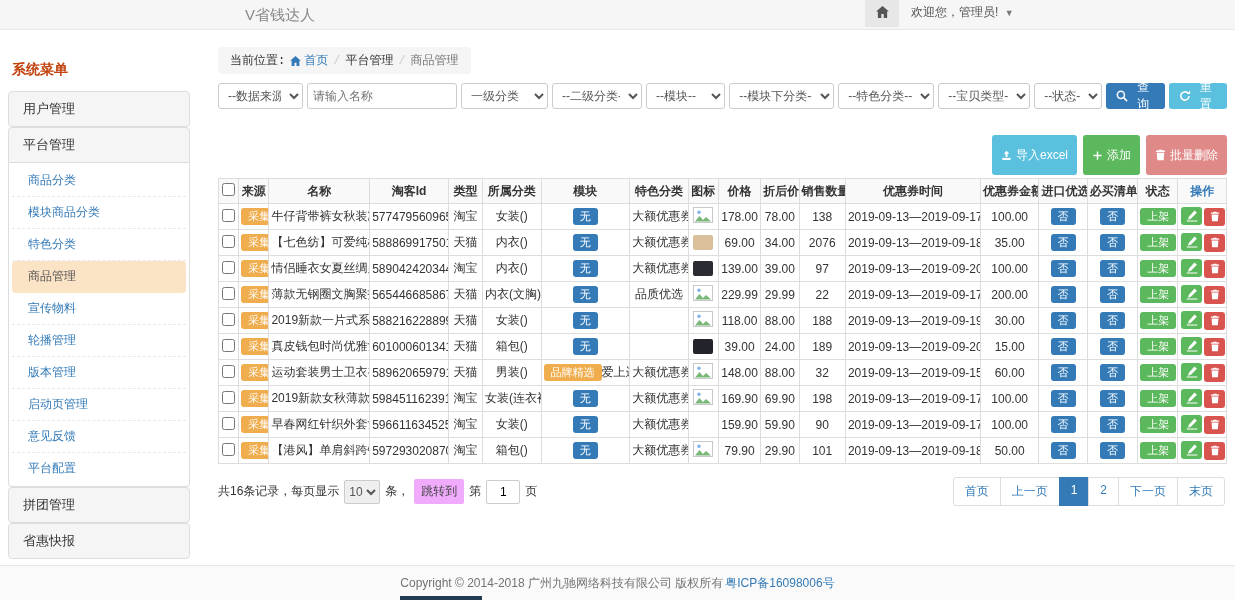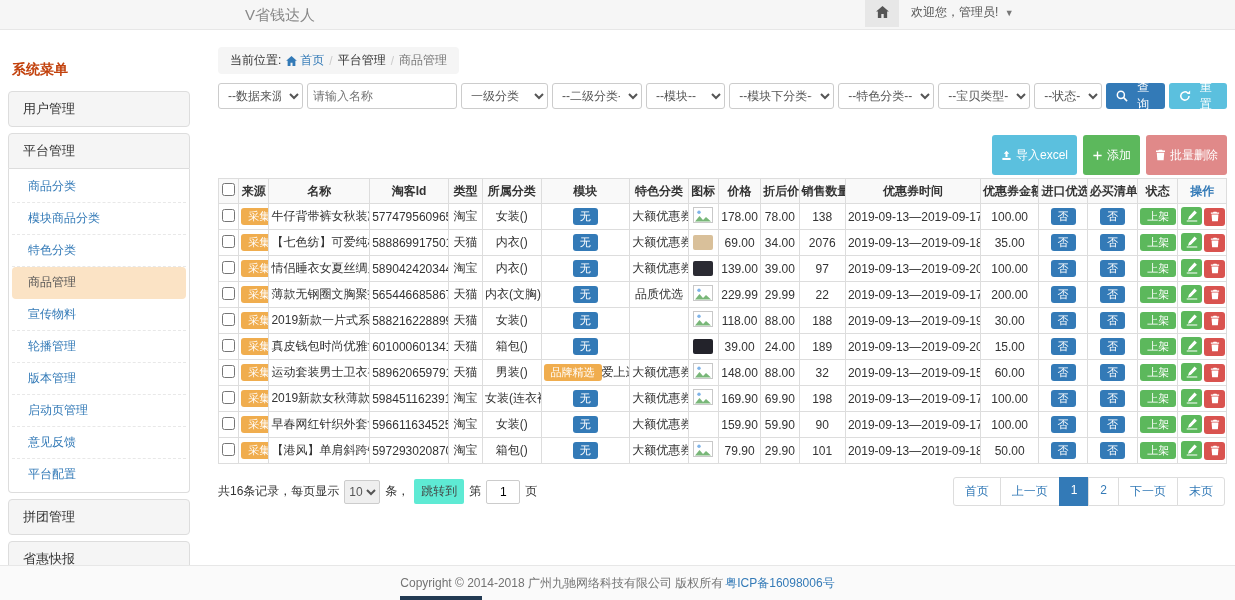--- a/index.html
+++ b/index.html
@@ -13,34 +13,34 @@
   .brand { position:absolute; left:245px; top:6px; font-size:15px; color:#888; }
   .topbar-right { position:absolute; left:865px; top:0; height:24px; display:flex; align-items:center;text-align:center; }
   .home-btn { width:34px; height:30px; background:#e7e7e7; display:flex; align-items:center;
               justify-content:center; color:#555; cursor:pointer; }
   .welcome { font-size:12px; color:#555; margin-left:12px; cursor:pointer; }
   .caret { font-size:9px; color:#777; margin-left:3px; }
 
   
   .sidebar { position:absolute; left:8px; top:55px; width:182px; height:510px; overflow:hidden; }
   .side-title { color:#c2410c; font-weight:bold; font-size:14px; padding:6px 4px 12px 4px; }
-  .side-group { margin-bottom:6px; }
+  .side-group { }
   .side-group-head { background:#f5f5f5; border:1px solid #ddd; border-radius:4px;
                      padding:8px 14px; font-size:13px; color:#333; cursor:pointer; }
   .side-group.expanded .side-group-head { border-radius:4px 4px 0 0; }
   .side-sub { background:#fff; border:1px solid #ddd; border-top:none; border-radius:0 0 4px 4px; padding:2px 0; }
   .side-sub-item { padding:7px 16px; font-size:12px; color:#337ab7; cursor:pointer;
                    border-bottom:1px dashed #e8e8e8; margin:0 3px; }
   .side-sub-item:last-child { border-bottom:none; }
   .side-sub-item.active { background:#fbe3c5; border-radius:4px; border-bottom:1px dashed transparent; color:#555; }
 
   
   .main { position:absolute; left:218px; top:47px; width:1009px; }
   .breadcrumb { display:inline-flex; align-items:center; gap:5px; background:#f5f5f5;
-                border-radius:4px; padding:5px 12px; font-size:12px; color:#333; margin-bottom:9px; }
+                border-radius:4px; padding:5px 12px; font-size:12px; color:#333; margin-bottom:9px;font-family:Liberation Mono, monospace; }
   .breadcrumb .lnk { color:#337ab7; display:inline-flex; align-items:center; gap:3px; cursor:pointer; }
   .breadcrumb .sep { color:#ccc; }
   .breadcrumb .cur { color:#777; }
 
   .filters { display:flex; align-items:center; gap:4px; margin-bottom:0; }
   .flt-select, .flt-input { height:26px; border:1px solid #ccc; border-radius:3px;
          background:#fff; color:#555; font-size:12px; padding:0 5px;
          font-family:"Liberation Sans","DejaVu Sans",sans-serif; }
   .btn { display:inline-flex; align-items:center; gap:4px; border:none; border-radius:3px;
          color:#fff; font-size:12px; padding:0 10px; height:26px; cursor:pointer;
@@ -66,21 +66,21 @@
   .op-btn { display:inline-flex; align-items:center; justify-content:center; width:21px; height:18px;
             border-radius:3px; margin:0 1px; cursor:pointer; color:#fff; border:none; }
   .op-edit { background:#5cb85c; }
   .op-del { background:#d9534f; }
   .thumb { display:inline-block; width:20px; height:15px; border-radius:2px; vertical-align:middle; }
 
   .pager-row { display:flex; justify-content:space-between; align-items:center; margin-top:13px; font-size:12px; color:#333; }
   .pager-left { display:flex; align-items:center; gap:5px; }
   .pp-select { height:24px; border:1px solid #ccc; border-radius:2px; font-size:12px; color:#555;
                font-family:"Liberation Sans","DejaVu Sans",sans-serif; }
-  .jump-btn { background:#5eead4; border:none; border-radius:2px; padding:4px 7px; font-size:12px; color:#444; cursor:pointer;
+  .jump-btn { background:#f0abfc; border:none; border-radius:2px; padding:4px 7px; font-size:12px; color:#444; cursor:pointer;
               font-family:"Liberation Sans","DejaVu Sans",sans-serif; }
   .jump-input { width:34px; height:24px; border:1px solid #ccc; border-radius:2px; font-size:12px; text-align:center; }
   .pager { display:flex; margin-right:2px; }
   .pager .pg { border:1px solid #ddd; margin-left:-1px; padding:5px 11px; color:#337ab7;
                background:#fff; font-size:12px; cursor:pointer; }
   .pager .pg:first-child { border-radius:3px 0 0 3px; margin-left:0; }
   .pager .pg:last-child { border-radius:0 3px 3px 0; }
   .pager .pg.active { background:#337ab7; border-color:#337ab7; color:#fff; }
 
   

